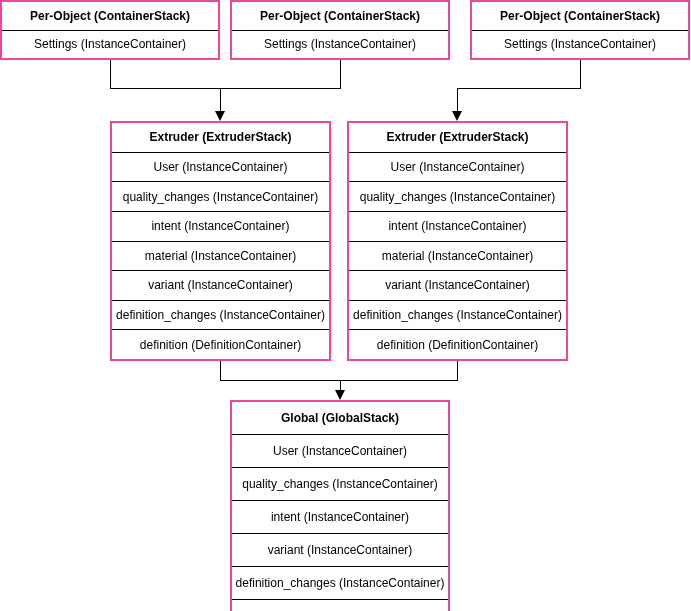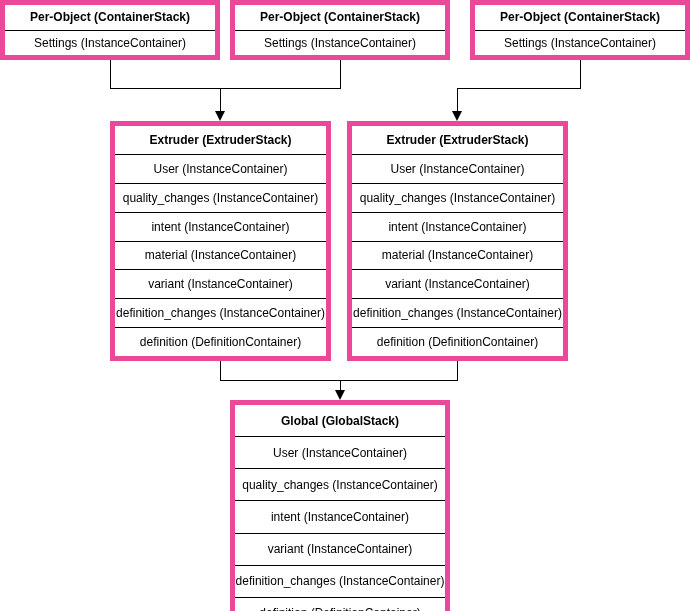--- a/index.html
+++ b/index.html
@@ -10,21 +10,21 @@
     background: #ffffff;
     font-family: "Liberation Sans", sans-serif;
     font-size: 12px;
     color: #000000;
     overflow: hidden;
   }
   .box {
     position: absolute;
     display: flex;
     flex-direction: column;
-    border: 5px solid #ec4899;
+    border: 2px solid #ec4899;
     background: #ffffff;
     box-sizing: border-box;
   }
   .cell {
     flex: 1;
     display: flex;
     align-items: center;
     justify-content: center;
     border-bottom: 1px solid #000000;
     white-space: nowrap;

